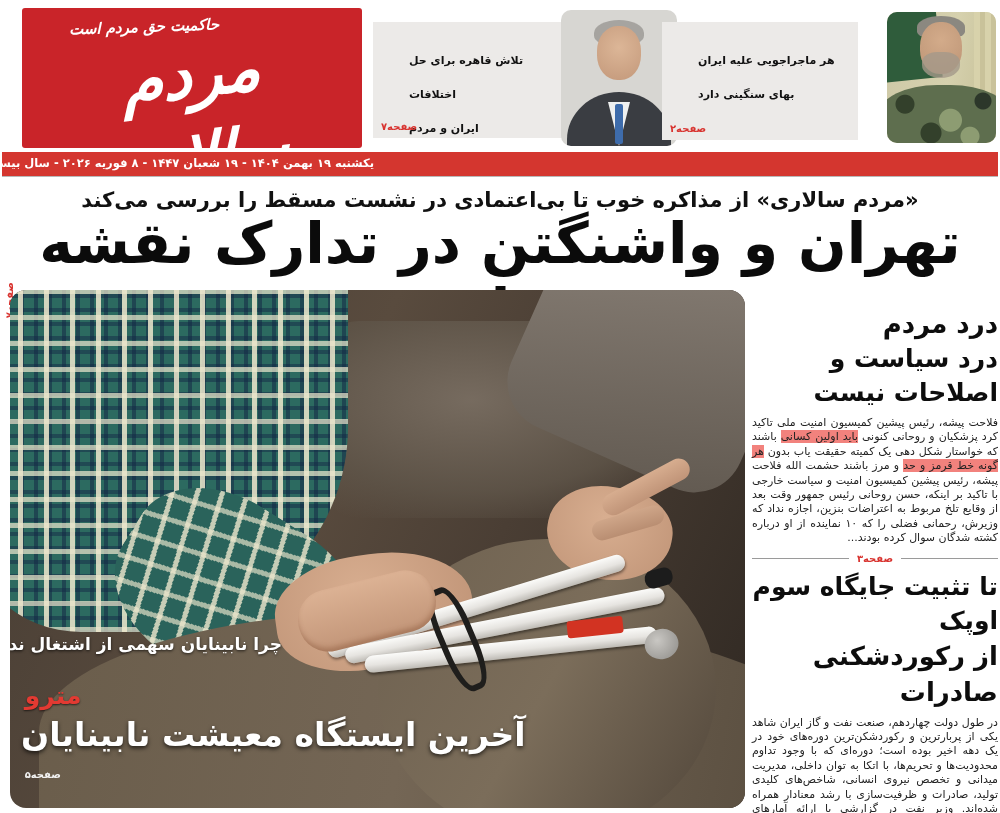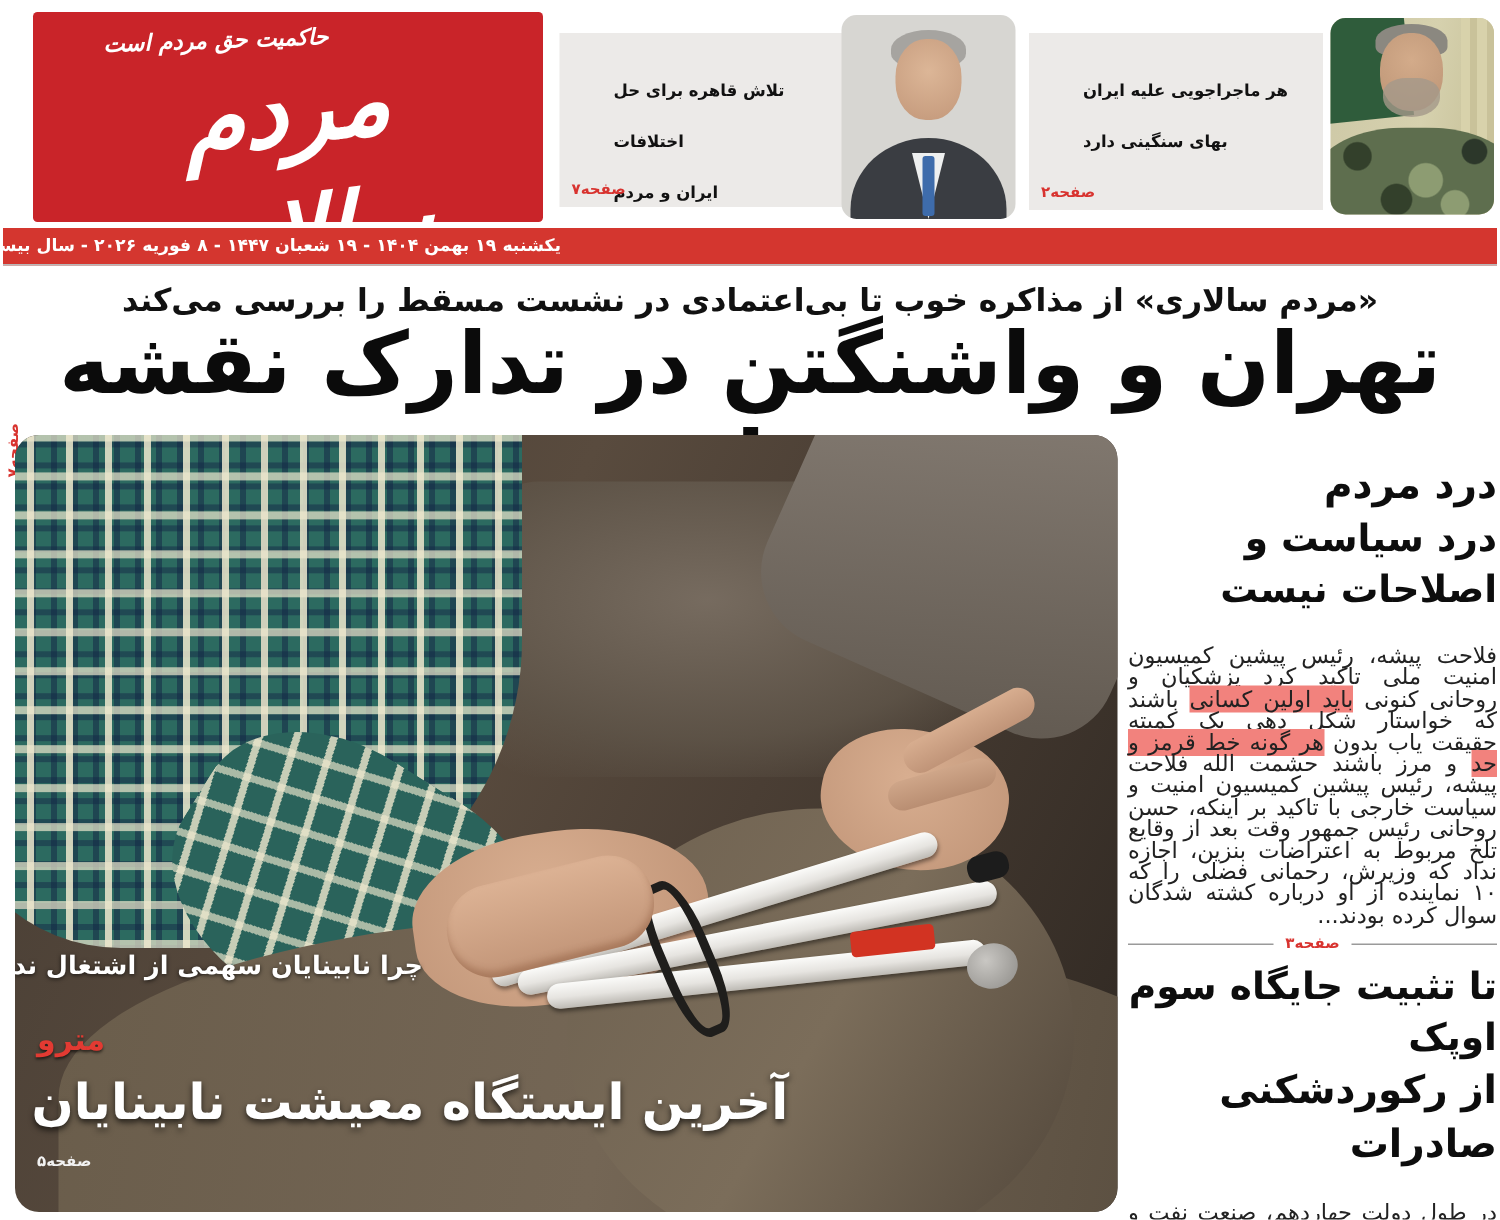--- a/index.html
+++ b/index.html
@@ -12,21 +12,21 @@
               background:#c92429; border-radius:3px; overflow:hidden; }
   .masthead .slogan { position:absolute; top:10px; left:22px; width:200px; text-align:center;
               color:#fff; font-size:15px; font-style:italic; font-weight:bold; transform:rotate(-2deg); }
   .masthead .logo { position:absolute; top:26px; left:6px; width:330px; text-align:center;
               color:#fff; font-size:64px; font-weight:bold; font-style:italic;
               transform:rotate(-7deg) skewX(-6deg); letter-spacing:-2px; line-height:1.3; }
 
   
   .tbox-panel { position:absolute; background:#eceae8; }
   .panel-a { left:373px; top:22px; width:196px; height:116px; }
-  .panel-b { left:686px; top:22px; width:196px; height:118px; }
+  .panel-b { left:662px; top:22px; width:196px; height:118px; }
   .tbox-title { position:absolute; right:10px; top:22px; left:8px; text-align:left;
                 font-weight:bold; font-size:11px; line-height:34px; color:#111;margin-left:28px; }
   .tbox-page { position:absolute; left:8px; bottom:6px; color:#d8332f; font-size:10px; font-weight:bold; }
   .tbox-photo { position:absolute; border-radius:10px; overflow:hidden; }
   .photo-a { left:561px; top:10px; width:116px; height:136px; background:#d7d6d2; }
   .photo-b { left:887px; top:12px; width:109px; height:131px;
              background:linear-gradient(100deg,#cdc8a6 0%,#d6d1ae 55%,#c3bd93 100%); }
   
   .pa-hair { position:absolute; top:10px; left:33px; width:50px; height:26px; background:#a6a4a0; border-radius:50% 50% 40% 40%; }
   .pa-head { position:absolute; top:16px; left:36px; width:44px; height:54px;
@@ -112,32 +112,32 @@
             background:radial-gradient(circle at 40% 35%, #c9c7c3, #8d8b87); }
   .cane-strap { position:absolute; left:30%; top:14%; width:9%; height:70%;
             border:6px solid #1f1e1c; border-radius:40%; transform:rotate(-10deg); background:transparent; }
   .mp-fingers-over { position:absolute; left:39%; top:56%; width:19%; height:12%;
             border-radius:30px; transform:rotate(-14deg);
             background:linear-gradient(180deg,#dcb294,#c29578);
             box-shadow:inset 0 -4px 5px rgba(120,70,40,.35); }
 
   .mp-kicker { position:absolute; right:63%; top:66.5%; white-space:nowrap; color:#fff;
             font-size:17px; font-weight:bold; text-shadow:0 1px 3px rgba(0,0,0,.7); }
-  .mp-tag { position:absolute; left:2%; top:75.5%; color:#e23a32; font-size:20px; font-weight:bold;
+  .mp-tag { position:absolute; left:2%; top:75.5%; color:#e23a32; font-size:25px; font-weight:bold;
             text-shadow:0 1px 2px rgba(0,0,0,.6); }
   .mp-head { position:absolute; left:1.5%; top:82%; color:#fff; font-size:33px; font-weight:bold;
             white-space:nowrap; text-shadow:0 2px 4px rgba(0,0,0,.7); }
   .mp-page { position:absolute; left:2%; top:92.5%; color:#f2f2f2; font-size:10px; font-weight:bold; }
 
   
   .rcol { position:absolute; left:752px; top:306px; width:246px; }
   .art-h { text-align:right; font-weight:bold; color:#0d0d0d; }
   .art-h1 { font-size:26px; line-height:36px; }
   .art-h2 { font-size:25px; line-height:34px; }
-  .art-body { margin-top:20px; font-size:15px; line-height:14.4px; text-align:justify; color:#222; }
+  .art-body { margin-top:6px; font-size:11px; line-height:14.4px; text-align:justify; color:#222; }
   .divider { display:flex; align-items:center; gap:8px; margin:7px 0 6px 0; }
   .divider .rule { flex:1; height:1px; background:#9a9a9a; }
   .divider .pref { color:#d8332f; font-size:10px; font-weight:bold; }
   .hl { background:#f2827d; }
 </style>
 </head>
 <body>
 
 <div class="page">
 

